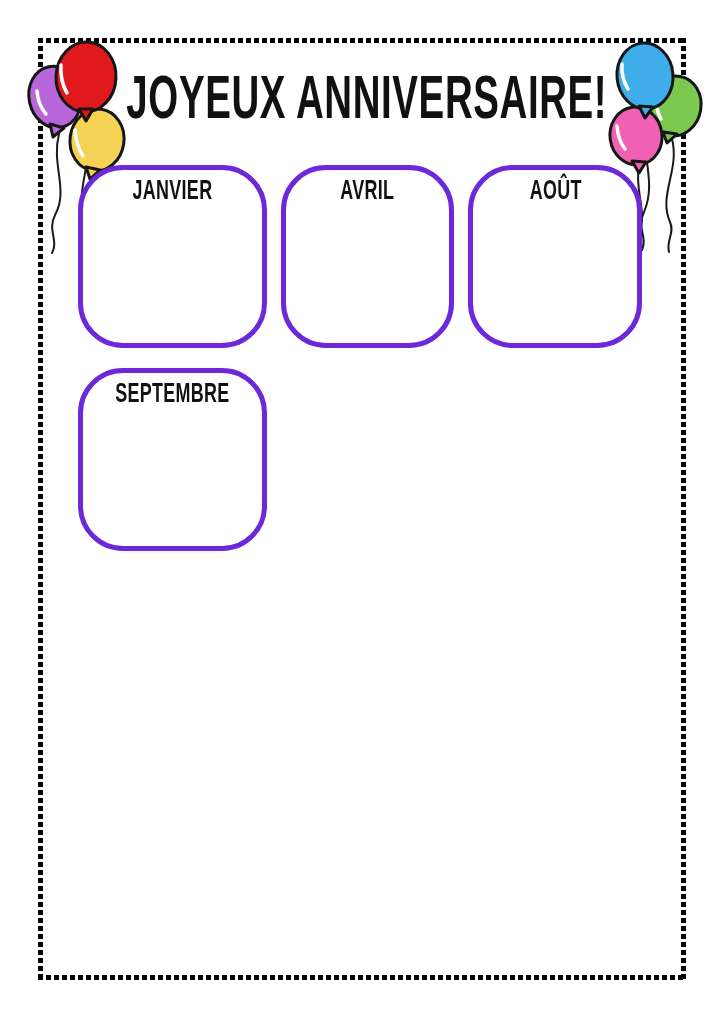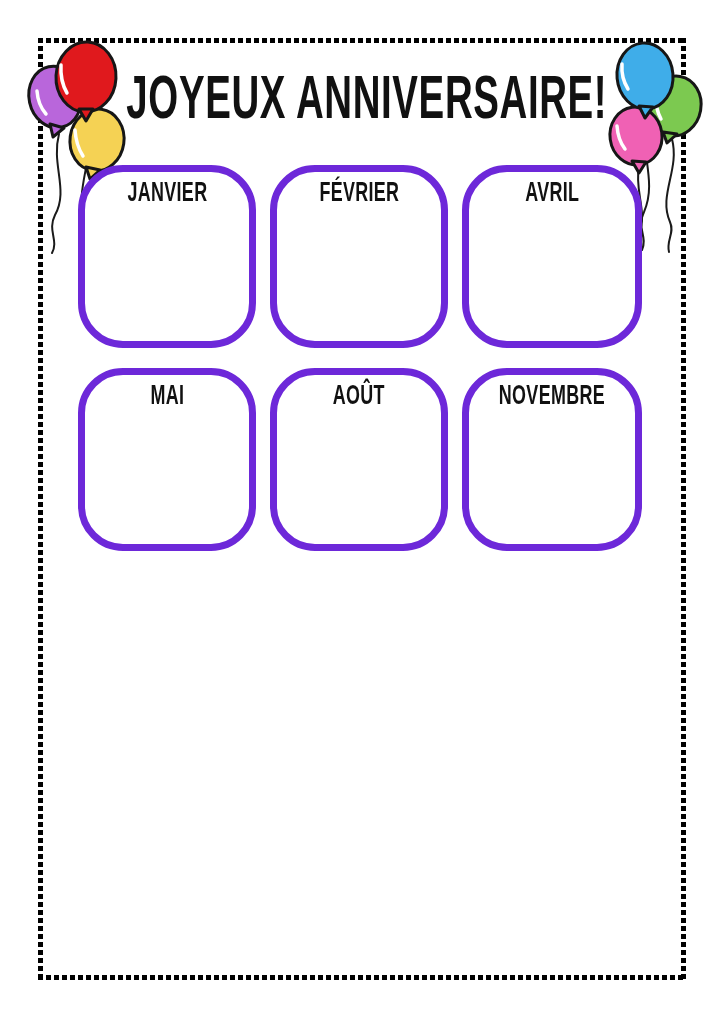--- a/index.html
+++ b/index.html
@@ -43,21 +43,21 @@
     left: 78px; top: 165px;
     width: 564px;
     display: grid;
     grid-template-columns: repeat(3, 1fr);
     grid-template-rows: repeat(4, 183px);
     column-gap: 14px;
     row-gap: 20px;
   }
   .month-box {
     background: #ffffff;
-    border: 7px solid #6d28d9;
+    border: 5px solid #6d28d9;
     border-radius: 45px;
     box-sizing: border-box;
     display: flex;
     justify-content: center;
     align-items: flex-start;
     padding-top: 4px;
   }
   .month-label {
     font-size: 28px;
     font-weight: bold;
@@ -129,29 +129,23 @@
 
   <div class="title-wrap">
     <h1 class="title">JOYEUX ANNIVERSAIRE!</h1>
   </div>
 
   <div class="months-grid">
     <div class="month-box">
       <div class="month-label">JANVIER</div>
     </div>
     <div class="month-box">
-      <div class="month-label">FÉVRIER</div>
-    </div>
-    <div class="month-box">
       <div class="month-label">AVRIL</div>
-    </div>
-    <div class="month-box">
-      <div class="month-label">MAI</div>
     </div>
     <div class="month-box">
       <div class="month-label">AOÛT</div>
     </div>
     <div class="month-box">
-      <div class="month-label">NOVEMBRE</div>
+      <div class="month-label">SEPTEMBRE</div>
     </div>
   </div>
 
 </div>
 
 </body></html>

